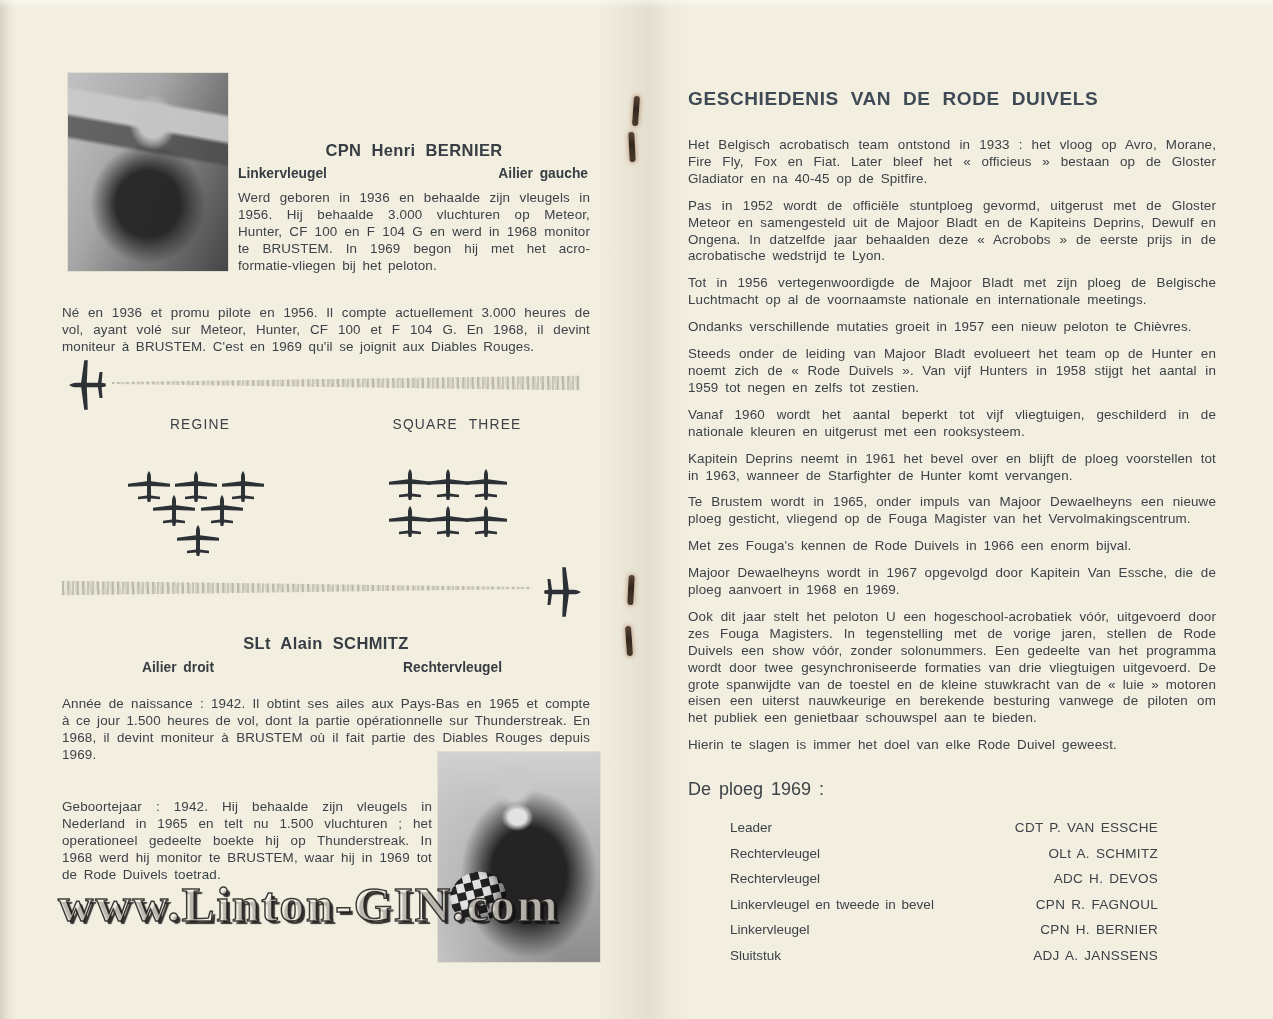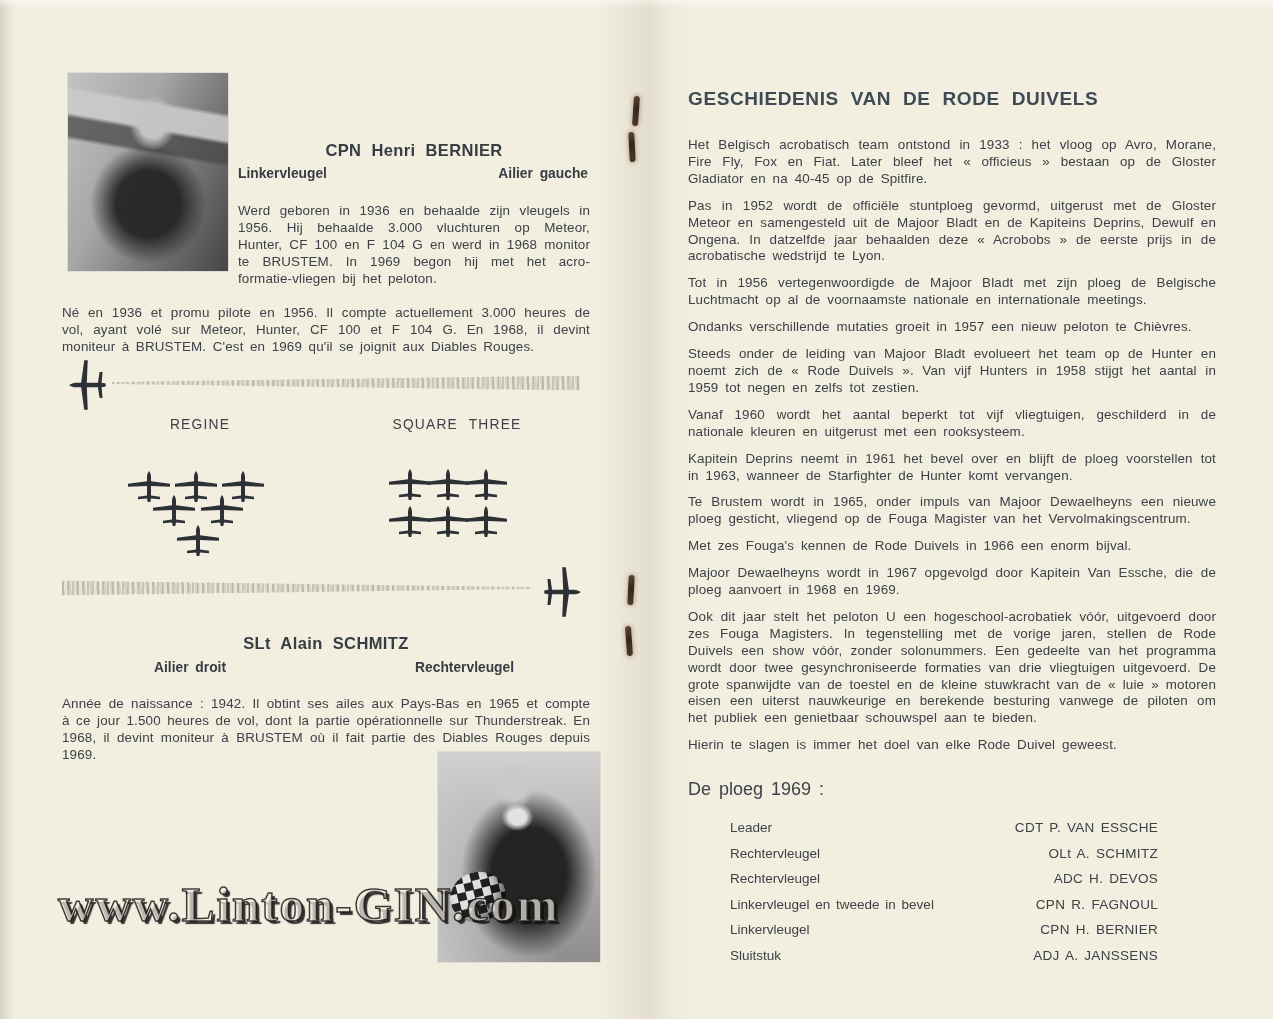--- a/index.html
+++ b/index.html
@@ -46,21 +46,21 @@
   .helmet{position:absolute;left:12px;top:120px;width:56px;height:50px;border-radius:50%;
     background:repeating-conic-gradient(#1f1d1a 0 25%, #e9e6de 0 50%);
     background-size:17px 17px;opacity:0.95;transform:rotate(-14deg);
     box-shadow:inset -6px -8px 10px rgba(0,0,0,0.5);}
 
   .head-name{position:absolute;font-weight:bold;font-size:16.5px;letter-spacing:0.4px;word-spacing:5px;color:#363d43;text-align:center;}
   .bernier-name{left:238px;top:141px;width:352px;}
   .roles{position:absolute;display:flex;justify-content:space-between;font-weight:bold;font-size:13.8px;color:#363d43;word-spacing:3px;}
   .bernier-roles{left:238px;top:166px;width:350px;}
   .para{position:absolute;font-size:13.4px;line-height:16.9px;text-align:justify;word-spacing:2.6px;letter-spacing:0.15px;}
-  .bernier-bio-nl{left:238px;top:190px;width:352px;}
+  .bernier-bio-nl{left:238px;top:177px;width:352px;}
   .bernier-bio-fr{left:62px;top:292px;width:528px;}
 
   .plane-svg{display:block;}
   .plane-fill{fill:#2c3136;}
   .side-plane{position:absolute;width:56px;height:56px;display:flex;align-items:center;justify-content:center;}
   .side-plane svg{width:52px;height:38px;}
   .side-plane.pleft{left:60px;top:357px;}
   .side-plane.pleft svg{transform:rotate(-90deg);}
   .side-plane.pright{left:534px;top:564px;}
   .side-plane.pright svg{transform:rotate(90deg);}
@@ -81,21 +81,21 @@
   .formation .fp svg{width:46px;height:32px;}
   .f-regine{left:125px;top:468px;width:150px;height:92px;}
   .f-regine .fp1{left:1px;top:3px;}   .f-regine .fp2{left:48px;top:3px;}  .f-regine .fp3{left:95px;top:3px;}
   .f-regine .fp4{left:26px;top:27px;} .f-regine .fp5{left:74px;top:27px;}
   .f-regine .fp6{left:50px;top:57px;}
   .f-square{left:385px;top:468px;width:150px;height:70px;}
   .f-square .fp1{left:2px;top:1px;}   .f-square .fp2{left:40px;top:1px;}  .f-square .fp3{left:78px;top:1px;}
   .f-square .fp4{left:2px;top:38px;}  .f-square .fp5{left:40px;top:38px;} .f-square .fp6{left:78px;top:38px;}
 
   .schmitz-name{left:62px;top:634px;width:528px;}
-  .schmitz-roles{left:66px;top:660px;width:528px;padding:0;gap:36px;}
+  .schmitz-roles{left:54px;top:660px;width:528px;padding:0;gap:36px;}
   .schmitz-roles .r-left{margin-left:88px;}
   .schmitz-roles .r-right{margin-right:80px;}
   .schmitz-bio-fr{left:62px;top:683px;width:528px;}
   .schmitz-bio-nl{left:62px;top:786px;width:370px;}
 
   .watermark{position:absolute;left:58px;top:876px;width:560px;z-index:30;
     font-family:"Liberation Serif","DejaVu Serif",serif;font-weight:bold;
     font-size:49px;letter-spacing:2px;white-space:nowrap;
     color:rgba(243,240,229,0.70);
     -webkit-text-stroke:1.5px rgba(28,26,24,0.85);
@@ -201,20 +201,21 @@
   </span>
 
   <div class="head-name schmitz-name">SLt Alain SCHMITZ</div>
 
   <div class="roles schmitz-roles">
     <span class="r-left">Ailier droit</span>
     <span class="r-right">Rechtervleugel</span>
   </div>
 
   <p class="para schmitz-bio-fr">Année de naissance : 1942. Il obtint ses ailes aux Pays-Bas en 1965 et compte à ce jour 1.500 heures de vol, dont la partie opérationnelle sur Thunderstreak. En 1968, il devint moniteur à BRUSTEM où il fait partie des Diables Rouges depuis 1969.</p>
+  <p class="para schmitz-bio-nl">Geboortejaar : 1942. Hij behaalde zijn vleugels in Nederland in 1965 en telt nu 1.500 vluchturen ; het operationeel gedeelte boekte hij op Thunderstreak. In 1968 werd hij monitor te BRUSTEM, waar hij in 1969 tot de Rode Duivels toetrad.</p>
 
   <div class="photo photo2">
     <div class="helmet"></div>
   </div>
 
   <div class="watermark">www.Linton-GIN.com</div>
 </div>
 
 <div class="page right">
   <h1 class="rp-title">GESCHIEDENIS VAN DE RODE DUIVELS</h1>

